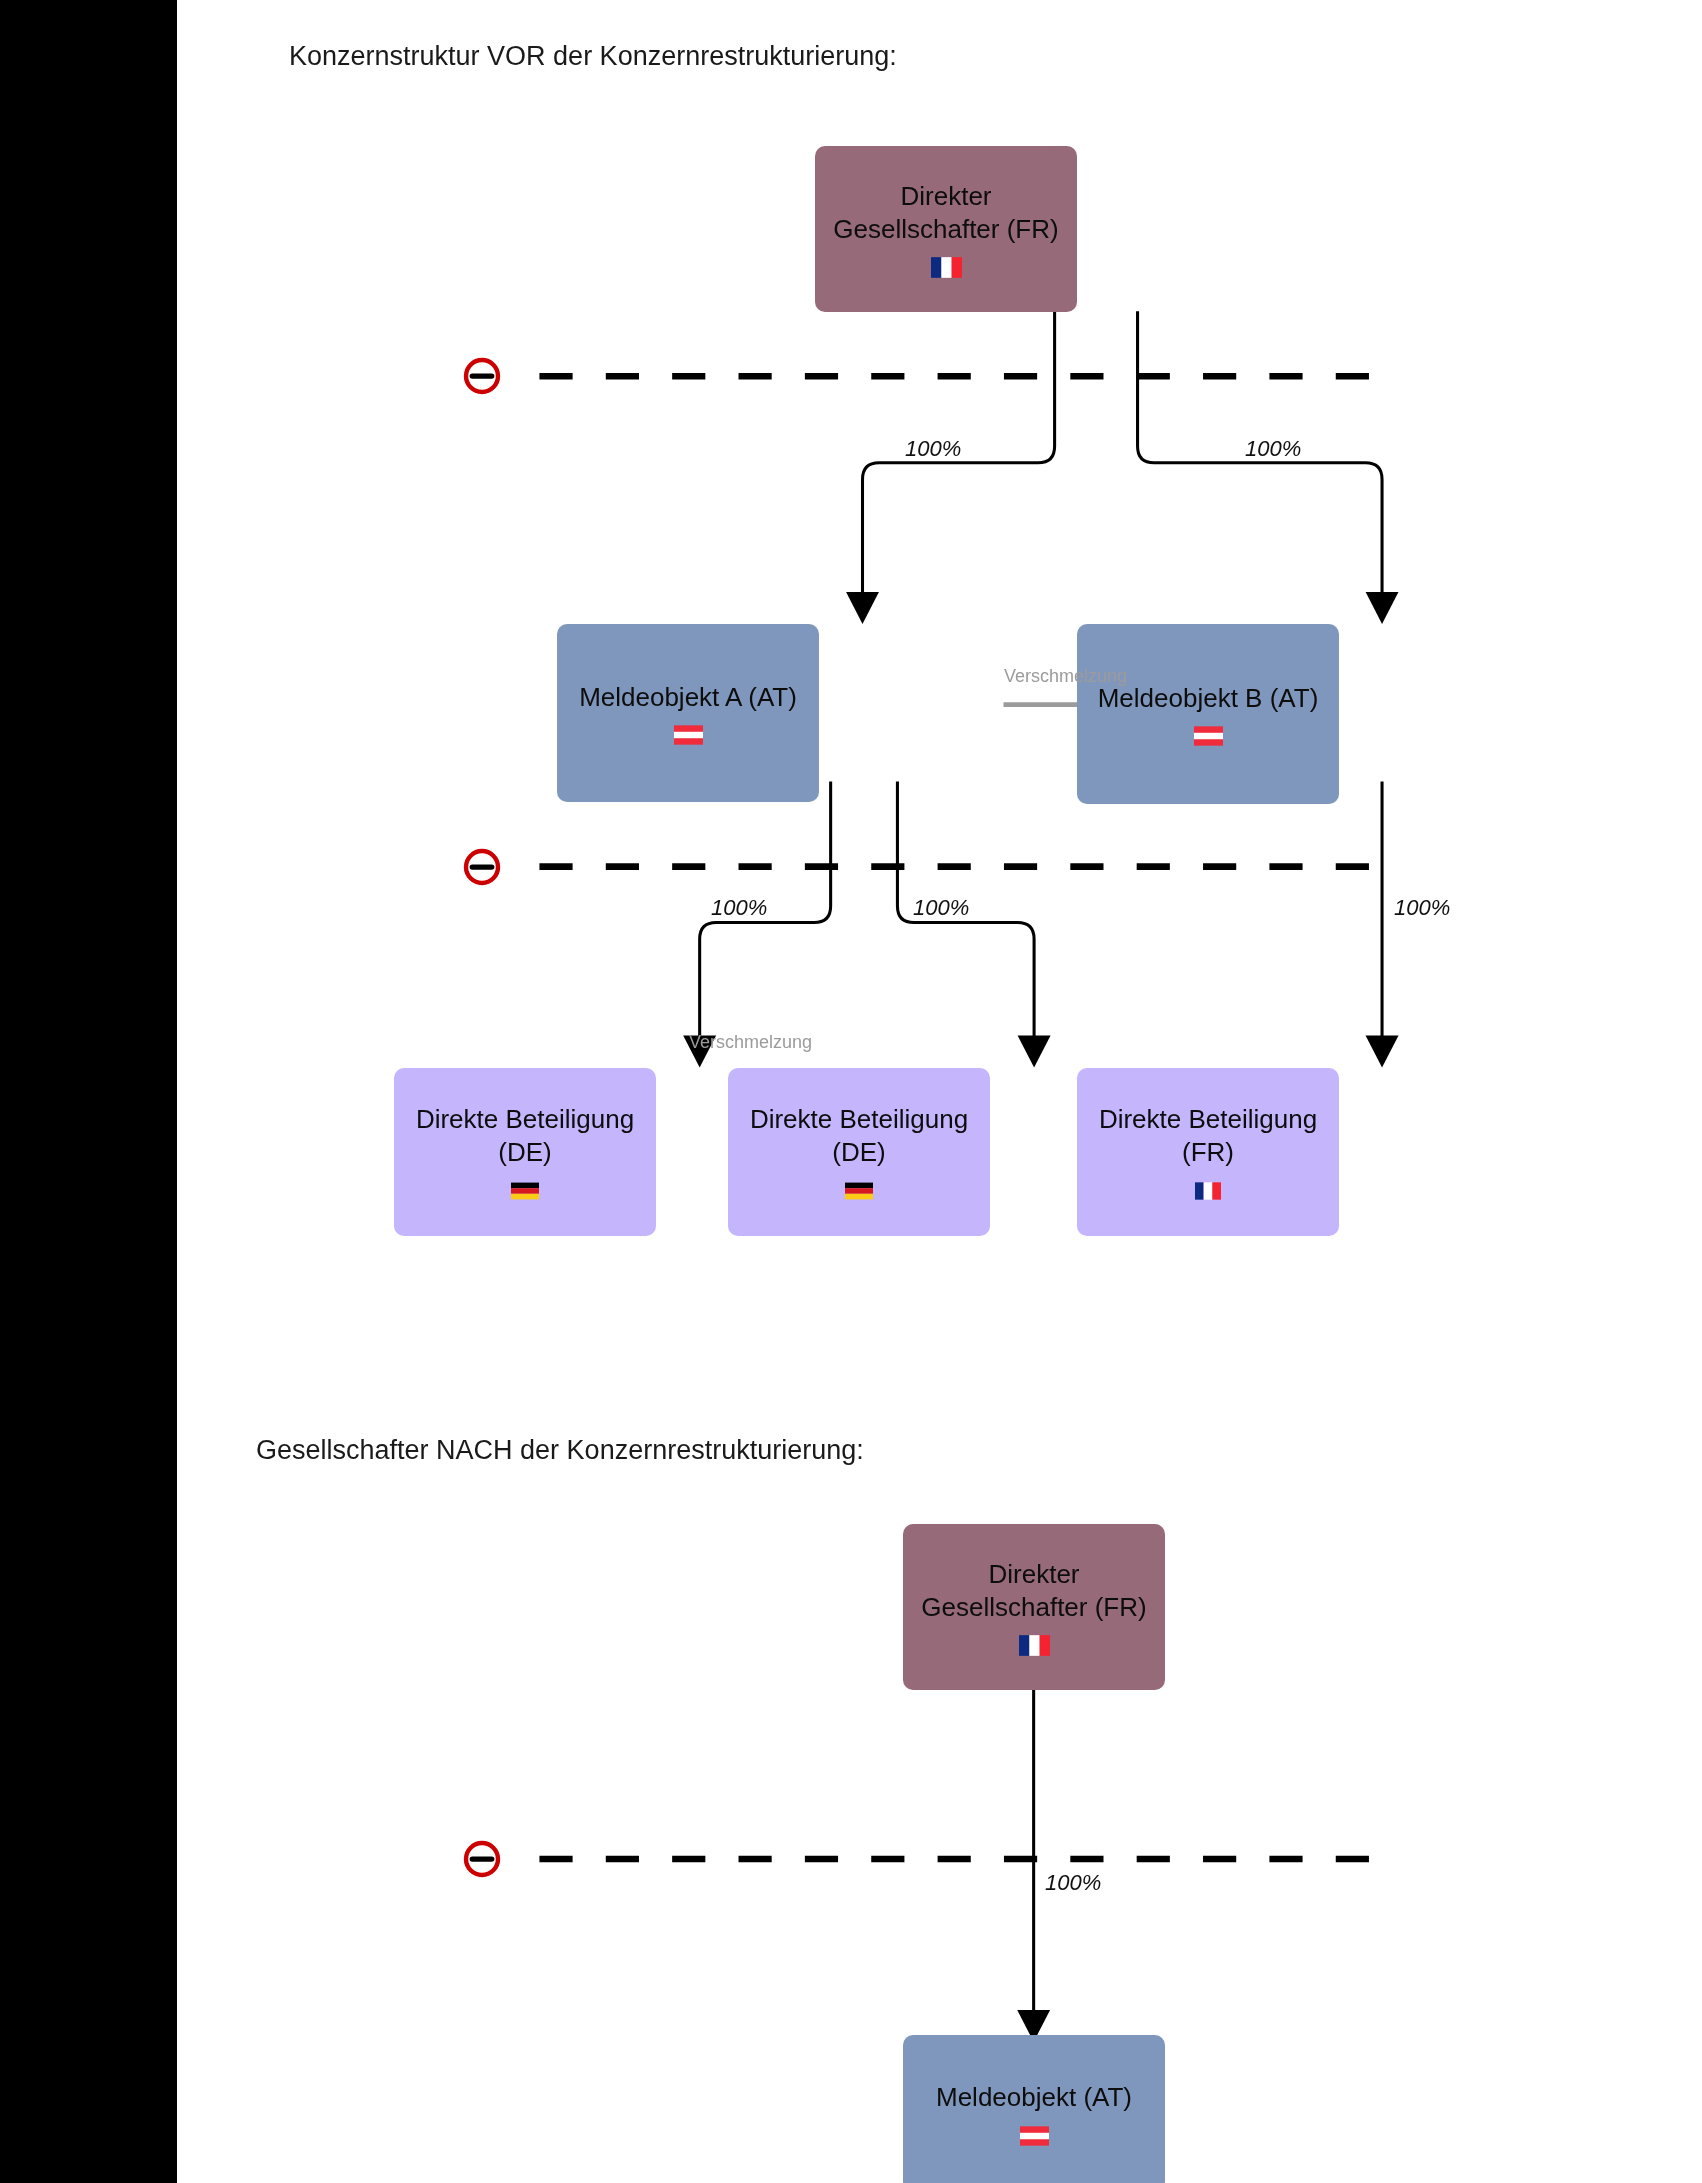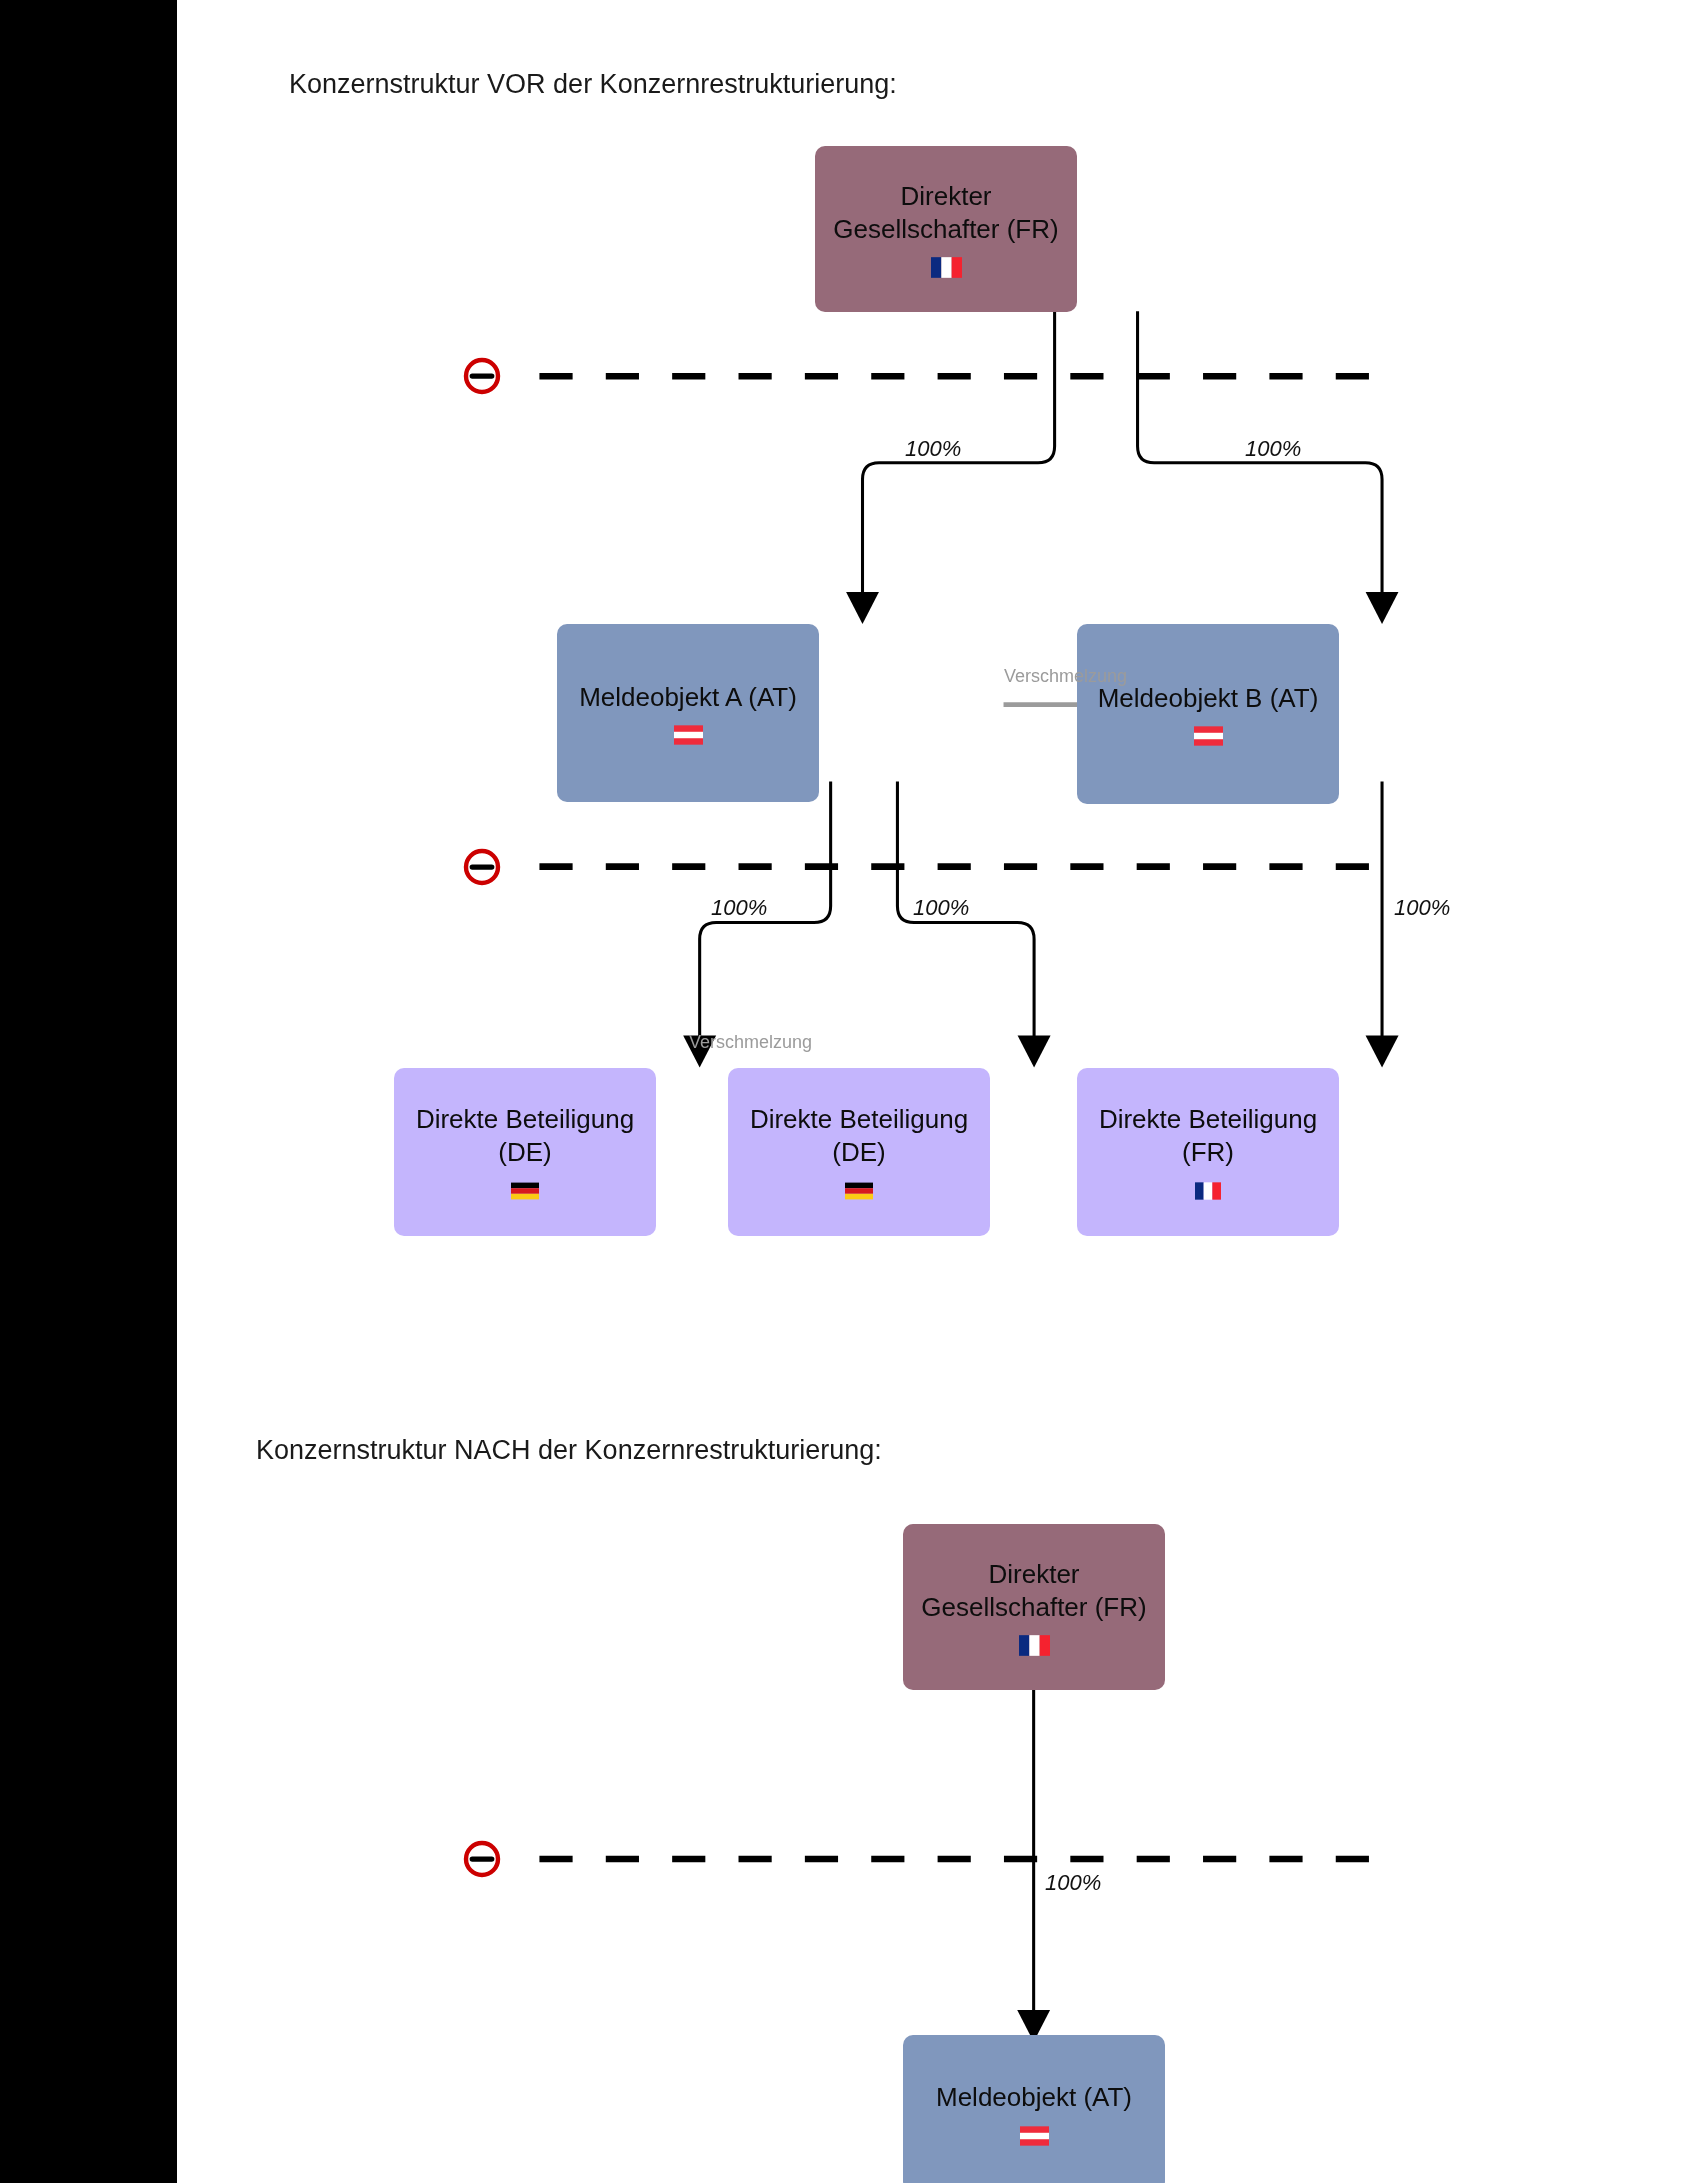--- a/index.html
+++ b/index.html
@@ -64,23 +64,23 @@
 
       <line x1="830" y1="4258" x2="2790" y2="4258" stroke="#000000" stroke-width="15" stroke-dasharray="76 76" stroke-linecap="butt"></line>
 
       <line x1="830" y1="5175" x2="2790" y2="5175" stroke="#000000" stroke-width="15" stroke-dasharray="76 76" stroke-linecap="butt"></line>
 
       <path fill="none" stroke="#000000" stroke-width="7" d="M 1885 5020 L 1885 5252 Q 1885 5290 1847 5290 L 1518 5290 Q 1480 5290 1480 5328 L 1480 5614" marker-end="url(#ah)"></path>
 
       <path fill="none" stroke="#000000" stroke-width="7" d="M 2080 5020 L 2080 5252 Q 2080 5290 2118 5290 L 2437 5290 Q 2475 5290 2475 5328 L 2475 5614" marker-end="url(#ah)"></path>
     </svg>
 
-    <div class="sect-title" style="left:112px;top:43px;margin-top:28px;">Konzernstruktur VOR der Konzernrestrukturierung:</div>
+    <div class="sect-title" style="left:112px;top:43px;">Konzernstruktur VOR der Konzernrestrukturierung:</div>
 
-    <div class="sect-title" style="left:79px;top:1437px;">Konzernstruktur NACH der Konzernrestrukturierung:</div>
+    <div class="sect-title" style="left:79px;top:1437px;">Gesellschafter NACH der Konzernrestrukturierung:</div>
 
     <svg class="noentry" style="left:285px;top:356px;" viewBox="0 0 100 100">
       <circle cx="50" cy="50" r="40" fill="none" stroke="#CC0000" stroke-width="11"></circle>
       <rect x="19" y="43.5" width="62" height="13.5" rx="6.7" fill="#000000"></rect>
     </svg>
     <svg class="noentry" style="left:285px;top:847px;" viewBox="0 0 100 100">
       <circle cx="50" cy="50" r="40" fill="none" stroke="#CC0000" stroke-width="11"></circle>
       <rect x="19" y="43.5" width="62" height="13.5" rx="6.7" fill="#000000"></rect>
     </svg>
     <svg class="noentry" style="left:285px;top:1839px;" viewBox="0 0 100 100">

